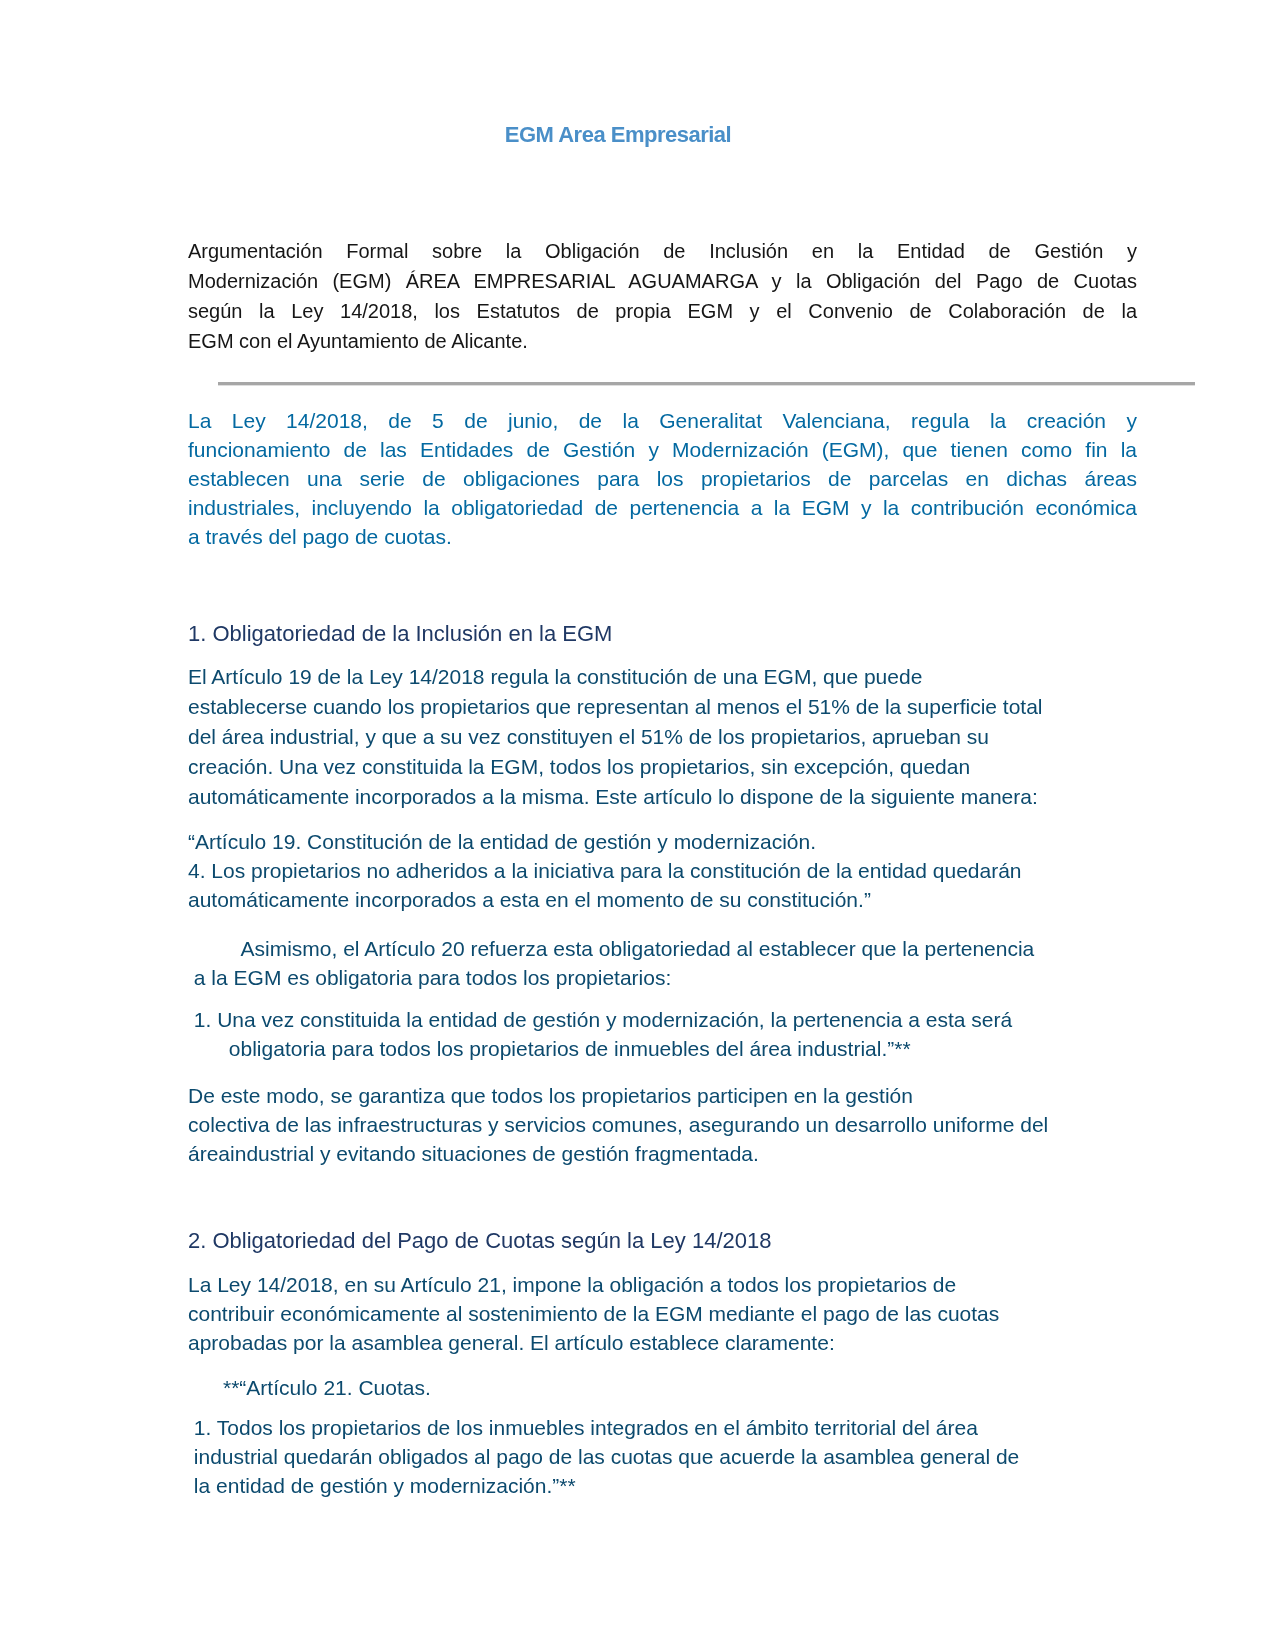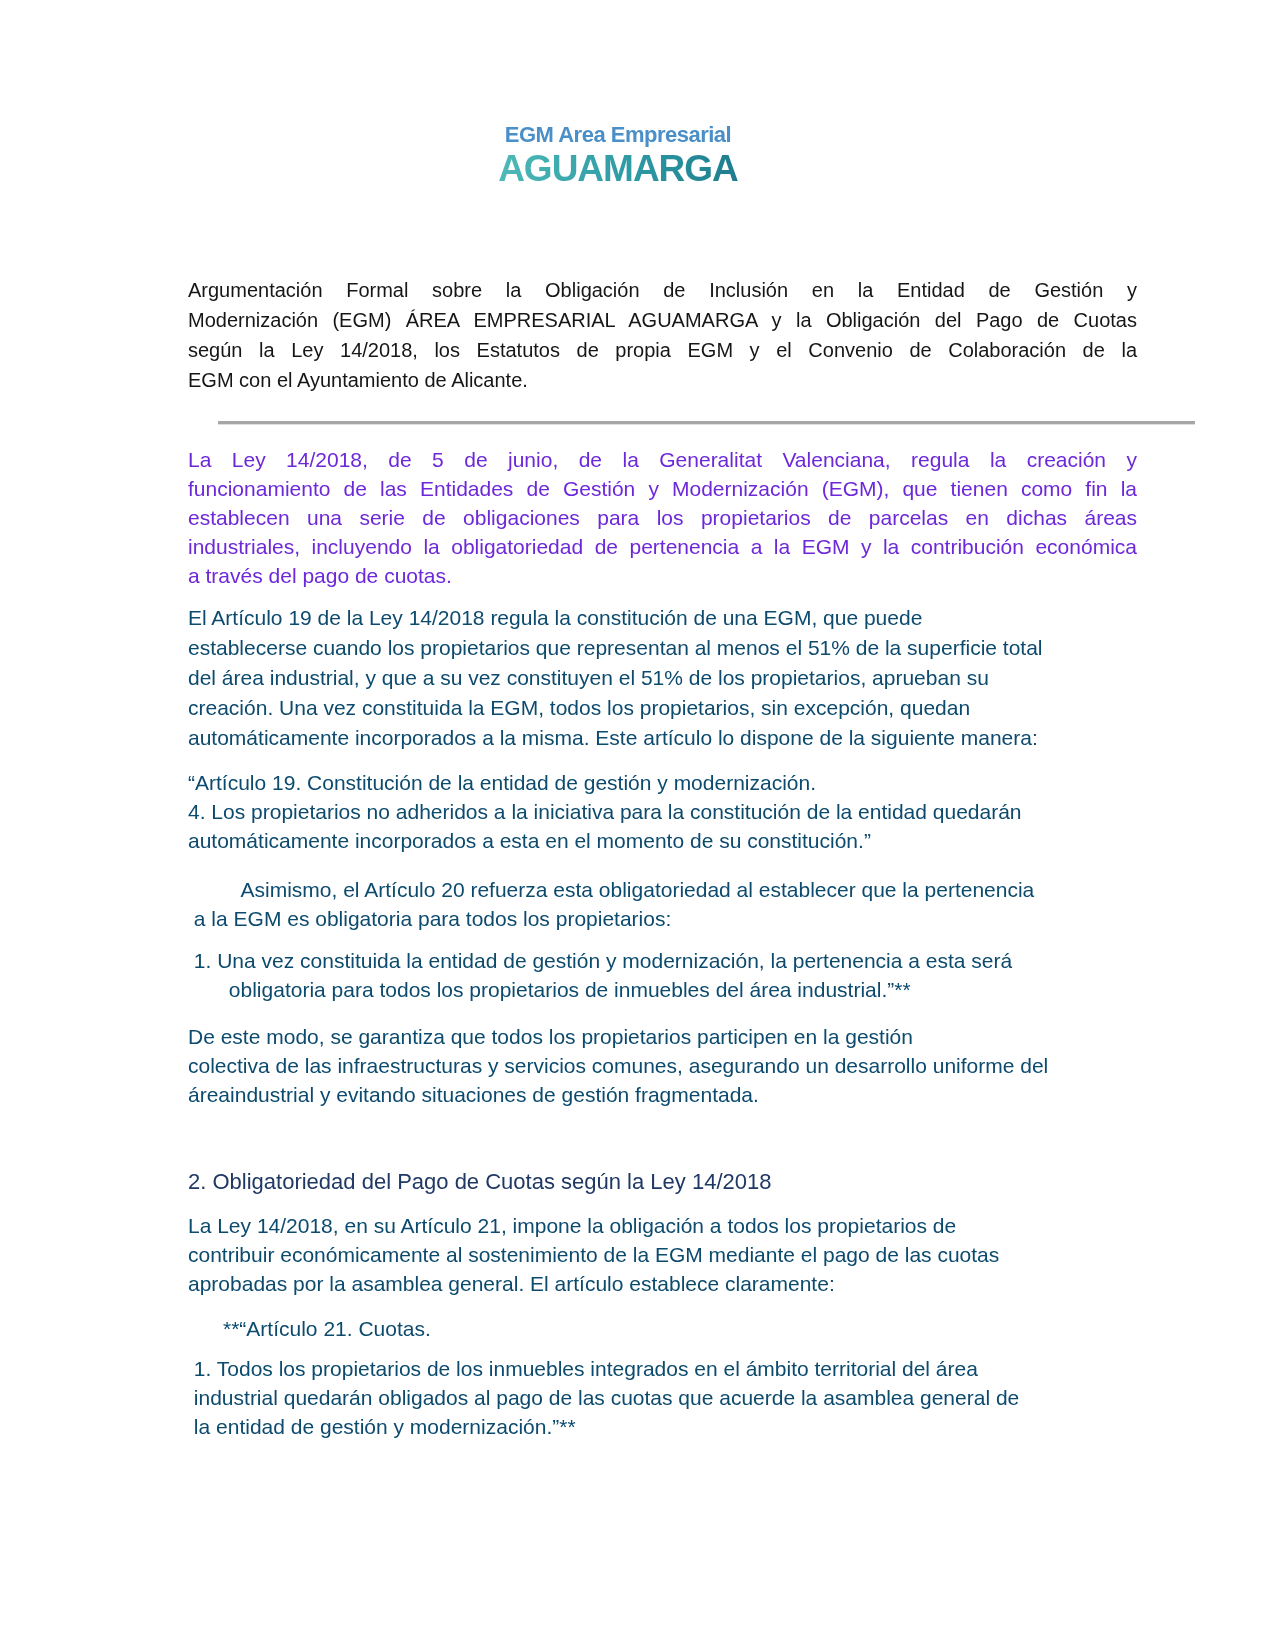--- a/index.html
+++ b/index.html
@@ -67,21 +67,21 @@
     margin-top: 26px;
     margin-left: 30px;
     width: 977px;
     height: 3px;
     background: #a6a6a6;
     border-bottom: 1px solid #dedede;
   }
   .body-text {
     font-size: 21px;
     line-height: 29px;
-    color: #6d28d9;
+    color: #0369a1;
   }
   .intro { margin-top: 20px; }
   .sec-heading {
     font-size: 22px;
     line-height: 30px;
     font-weight: 400;
     color: #1f3864;
   }
   .h1m { margin-top: 68px; }
   .h2m { margin-top: 58px; }
@@ -101,21 +101,20 @@
   .art21 { margin-top: 16px; }
   .list2 { margin-top: 11px; }
 </style>
 </head>
 <body>
 
 <div class="page">
 
   <div class="logo">
     <div class="logo-top">EGM Area Empresarial</div>
-    <div class="logo-bottom">AGUAMARGA</div>
   </div>
 
   <div class="content">
 
     <div class="title-block">
       <div class="just">Argumentación Formal sobre la Obligación de Inclusión en la Entidad de Gestión y</div>
       <div class="just">Modernización (EGM) ÁREA EMPRESARIAL AGUAMARGA y la Obligación del Pago de Cuotas</div>
       <div class="just">según la Ley 14/2018, los Estatutos de propia EGM y el Convenio de Colaboración de la</div>
       <div class="just end">EGM con el Ayuntamiento de Alicante.</div>
     </div>
@@ -123,20 +122,21 @@
     <div class="divider"></div>
 
     <div class="intro body-text">
       <div class="just">La Ley 14/2018, de 5 de junio, de la Generalitat Valenciana, regula la creación y</div>
       <div class="just">funcionamiento de las Entidades de Gestión y Modernización (EGM), que tienen como fin la</div>
       <div class="just">establecen una serie de obligaciones para los propietarios de parcelas en dichas áreas</div>
       <div class="just">industriales, incluyendo la obligatoriedad de pertenencia a la EGM y la contribución económica</div>
       <div class="just end">a través del pago de cuotas.</div>
     </div>
 
+    <div class="sec-heading h1m">1. Obligatoriedad de la Inclusión en la EGM</div>
 
     <div class="pre p-s1">El Artículo 19 de la Ley 14/2018 regula la constitución de una EGM, que puede
 establecerse cuando los propietarios que representan al menos el 51% de la superficie total
 del área industrial, y que a su vez constituyen el 51% de los propietarios, aprueban su
 creación. Una vez constituida la EGM, todos los propietarios, sin excepción, quedan
 automáticamente incorporados a la misma. Este artículo lo dispone de la siguiente manera:</div>
 
     <div class="pre quote19">“Artículo 19. Constitución de la entidad de gestión y modernización.
 4. Los propietarios no adheridos a la iniciativa para la constitución de la entidad quedarán
 automáticamente incorporados a esta en el momento de su constitución.”</div>

